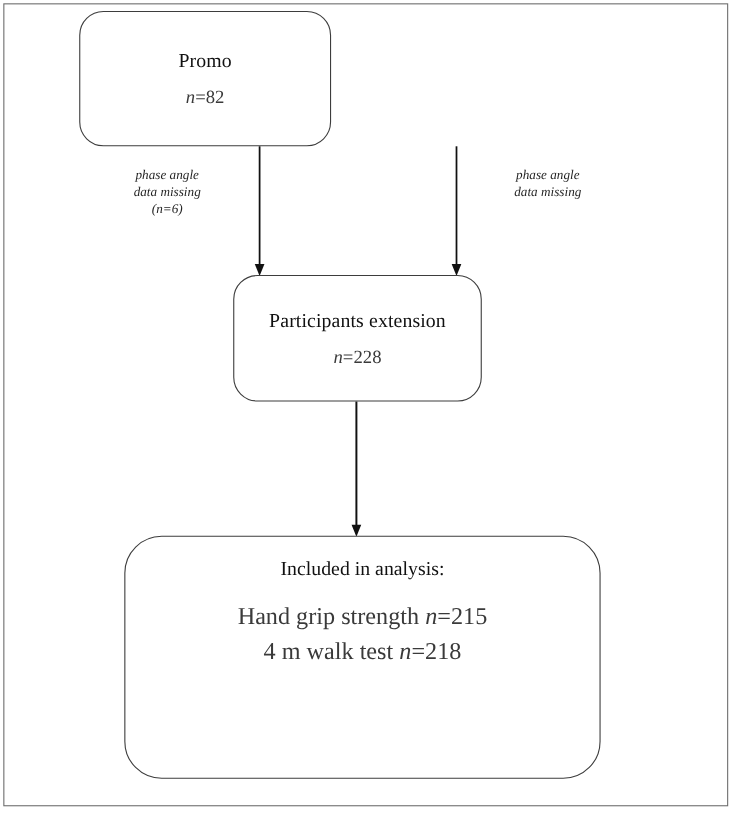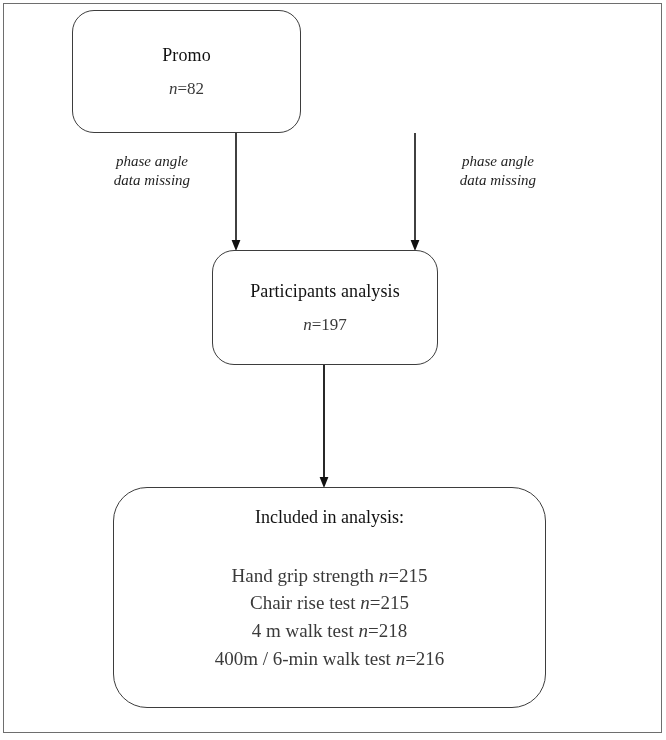--- a/index.html
+++ b/index.html
@@ -93,37 +93,37 @@
     justify-content: flex-start;
     padding-top: 18px;
   }
 
   .analysis-heading {
     font-size: 18px;
     color: #111111;
     line-height: 1.25;
   }
   .analysis-list {
-    margin-top: 33px;
-    font-size: 19px;
+    margin-top: 15px;
+    font-size: 22px;
     color: #3a3a3a;
     line-height: 1.47;
   }
   .analysis-list div {
     white-space: nowrap;
   }
   .analysis-list .var {
     font-style: italic;
   }
 
   
   .annotation {
     position: absolute;
     font-style: italic;
-    font-size: 15px;
+    font-size: 12px;
     line-height: 1.28;
     color: #1f1f1f;
     text-align: center;
     white-space: nowrap;
   }
   #annot-left {
     left: 88px;
     top: 152px;
     width: 128px;
   }
@@ -151,20 +151,21 @@
 
   <div class="flow-box" id="box-promo">
     <div class="box-title">Promo</div>
     <div class="box-n"><span class="var">n</span><span>=</span><span>82</span></div>
   </div>
 
 
   <div class="annotation" id="annot-left">
     <div>phase angle</div>
     <div>data missing</div>
+    <div>(n=6)</div>
   </div>
 
   <div class="annotation" id="annot-right">
     <div>phase angle</div>
     <div>data missing</div>
   </div>
 
   <div class="arrow" style="left:229px; top:133px;">
     <svg width="14" height="119" viewBox="0 0 14 119" aria-hidden="true">
       <line x1="7" y1="0" x2="7" y2="110" stroke="#111111" stroke-width="1.6"></line>
@@ -180,33 +181,31 @@
   </div>
 
   <div class="arrow" style="left:317px; top:365px;">
     <svg width="14" height="124" viewBox="0 0 14 124" aria-hidden="true">
       <line x1="7" y1="0" x2="7" y2="115" stroke="#111111" stroke-width="1.8"></line>
       <polygon points="7,123 2.6,112 11.4,112" fill="#111111"></polygon>
     </svg>
   </div>
 
   <div class="flow-box" id="box-included">
-    <div class="box-title">Participants analysis</div>
-    <div class="box-n"><span class="var">n</span><span>=</span><span>197</span></div>
+    <div class="box-title">Participants extension</div>
+    <div class="box-n"><span class="var">n</span><span>=</span><span>228</span></div>
   </div>
 
   <div class="flow-box" id="box-analysis">
     <div class="analysis-heading">Included in analysis:</div>
     <div class="analysis-list">
 
       <div><span>Hand grip strength</span>&nbsp;<span class="var">n</span><span>=</span><span>215</span></div>
 
 
-      <div><span>Chair rise test</span>&nbsp;<span class="var">n</span><span>=</span><span>215</span></div>
 
       <div><span>4 m walk test</span>&nbsp;<span class="var">n</span><span>=</span><span>218</span></div>
 
-      <div><span>400m / 6-min walk test</span>&nbsp;<span class="var">n</span><span>=</span><span>216</span></div>
 
     </div>
   </div>
 
 </div>
 
 </body></html>

